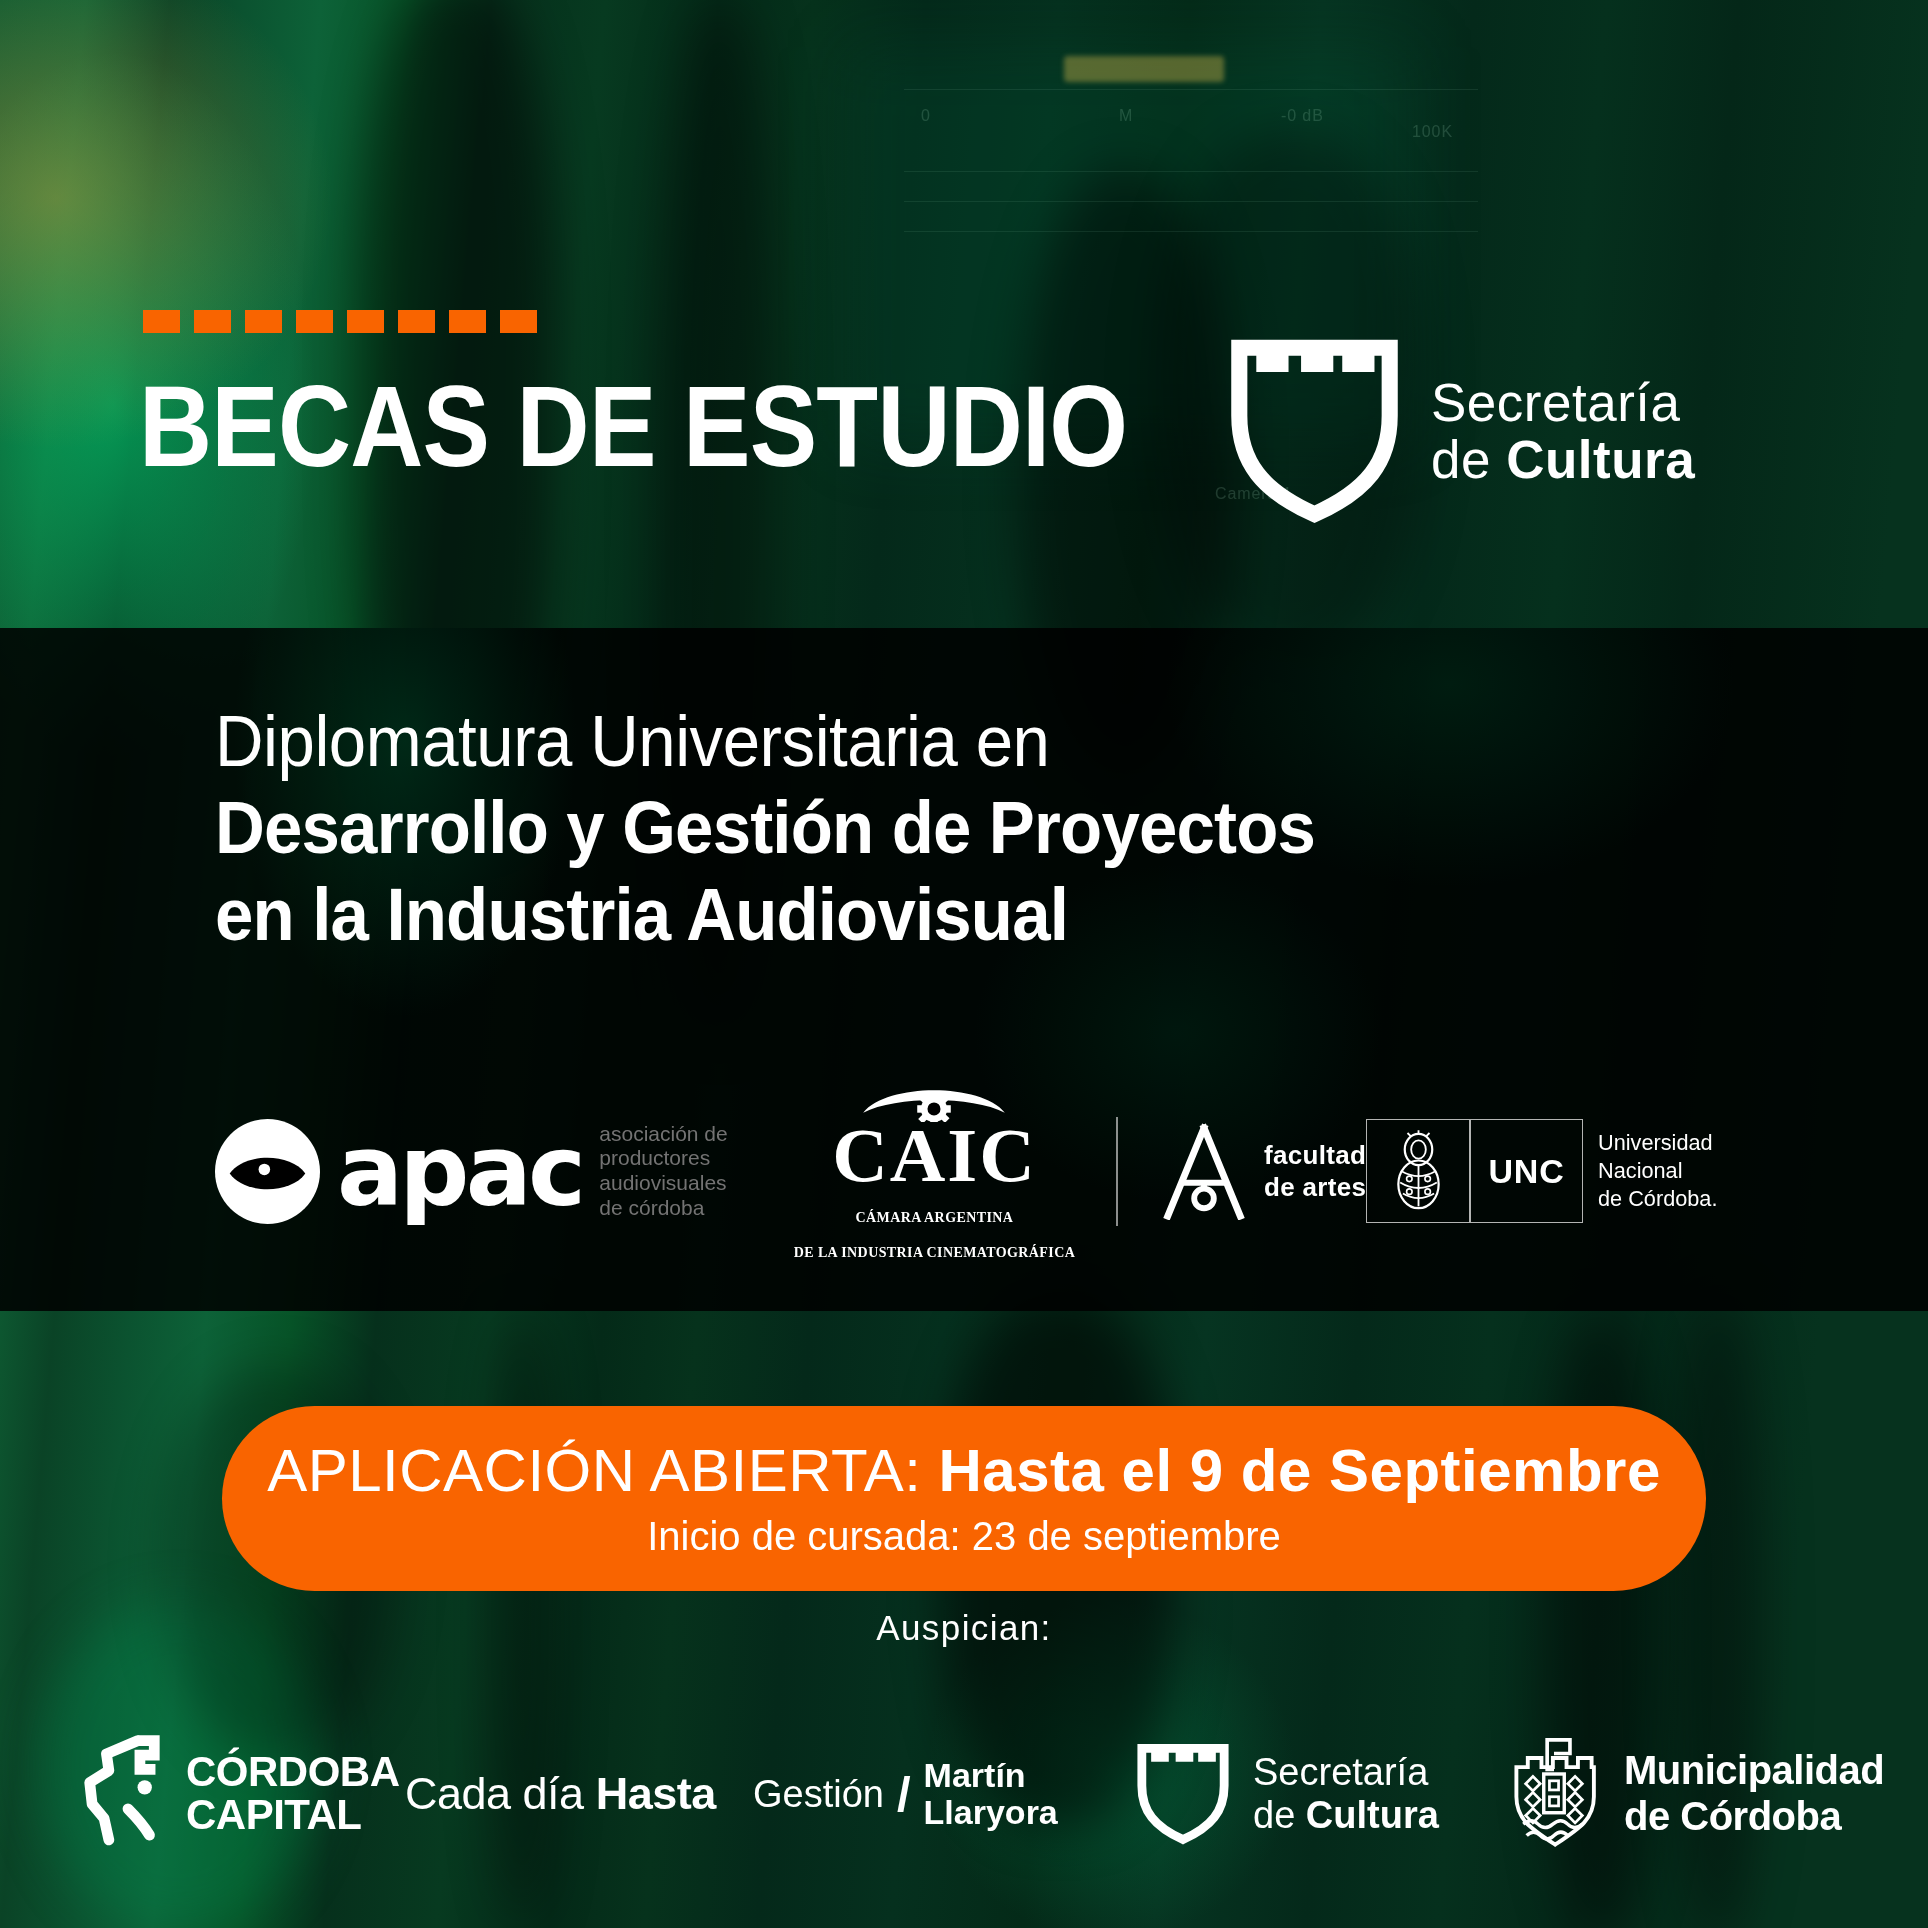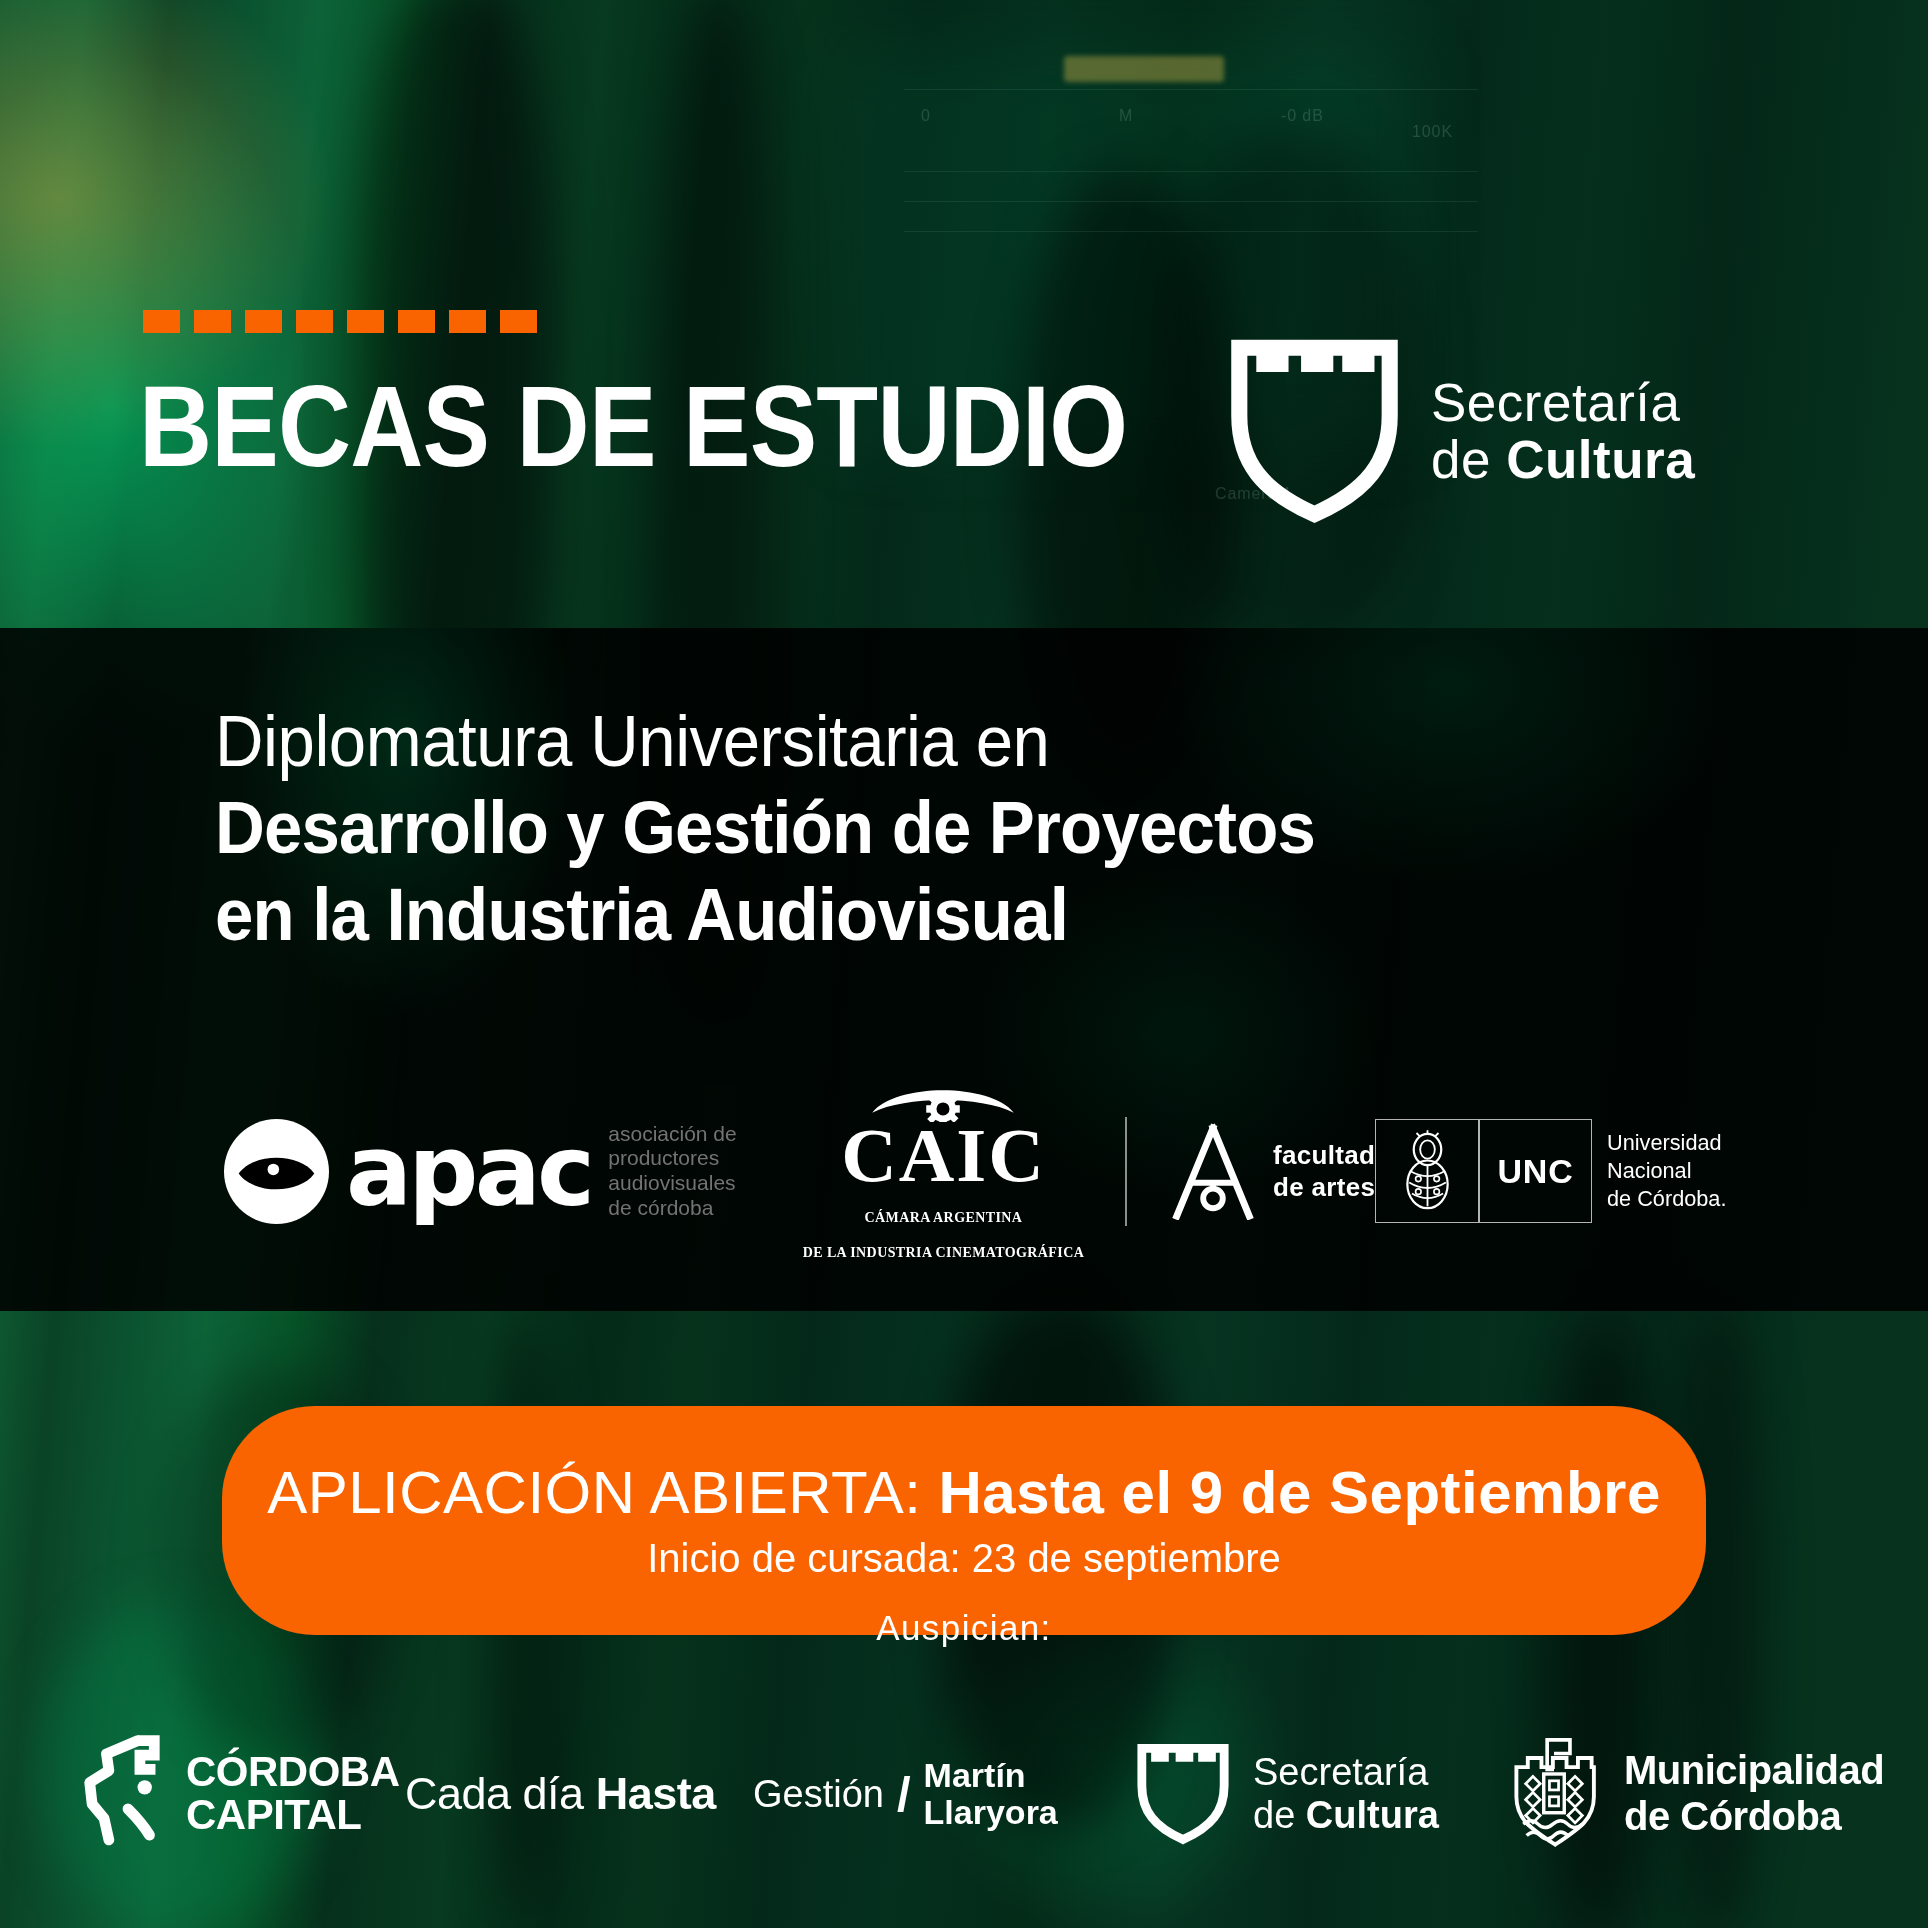--- a/index.html
+++ b/index.html
@@ -104,21 +104,21 @@
     font-weight:300; font-size:73px; line-height:1.16; letter-spacing:-0.5px;
     transform:scaleX(.92); transform-origin:left top; white-space:nowrap;
   }
   .course-line2, .course-line3 {
     color:#fff; font-family:"Liberation Sans Narrow","Liberation Sans",sans-serif;
     font-weight:bold; font-size:75px; line-height:1.16; letter-spacing:-0.9px;
     transform:scaleX(.92); transform-origin:left top; white-space:nowrap;
   }
 
   
-  .partners { position:absolute; left:224px; top:1081px; display:flex; align-items:center; }
+  .partners { position:absolute; left:215px; top:1081px; display:flex; align-items:center; }
 
   .apac { display:flex; align-items:center; gap:17px; }
   .apac-mark { width:105px; height:105px; }
   .apac-word {
     color:#fff; font-weight:bold; font-size:98px; letter-spacing:-3.8px;
     line-height:.8; font-family:"DejaVu Sans", sans-serif;
   }
   .apac-sub { color:#737373; font-size:21px; line-height:1.18; font-weight:400; }
 
   .caic { margin-left:66px; text-align:center; color:#fff; }
@@ -141,21 +141,21 @@
   .unc { display:flex; align-items:center; gap:15px; }
   .unc-box { display:flex; align-items:stretch; border:1.9px solid rgba(255,255,255,.7); height:104px; }
   .unc-crest { width:102px; display:flex; align-items:center; justify-content:center; }
   .unc-sep { width:1.9px; background:rgba(255,255,255,.7); }
   .unc-lbl { width:111px; display:flex; align-items:center; justify-content:center;
              color:#fff; font-weight:bold; font-size:34px; letter-spacing:0.9px; }
   .unc-txt { color:#fff; font-size:21.7px; line-height:1.3; }
 
   
   .cta {
-    position:absolute; left:222px; top:1406px; width:1484px; height:229px;
+    position:absolute; left:222px; top:1406px; width:1484px; height:185px;
     background:#f96400; border-radius:93px;
     display:flex; flex-direction:column; align-items:center; justify-content:center;
     text-align:center;
   }
   .cta-main {
     color:#fff; font-family:"Liberation Sans Narrow","Liberation Sans",sans-serif;
     font-size:60px; font-weight:300; letter-spacing:0.5px; line-height:1.1; white-space:nowrap;
   }
   .cta-main b { font-weight:bold; }
   .cta-sub {

